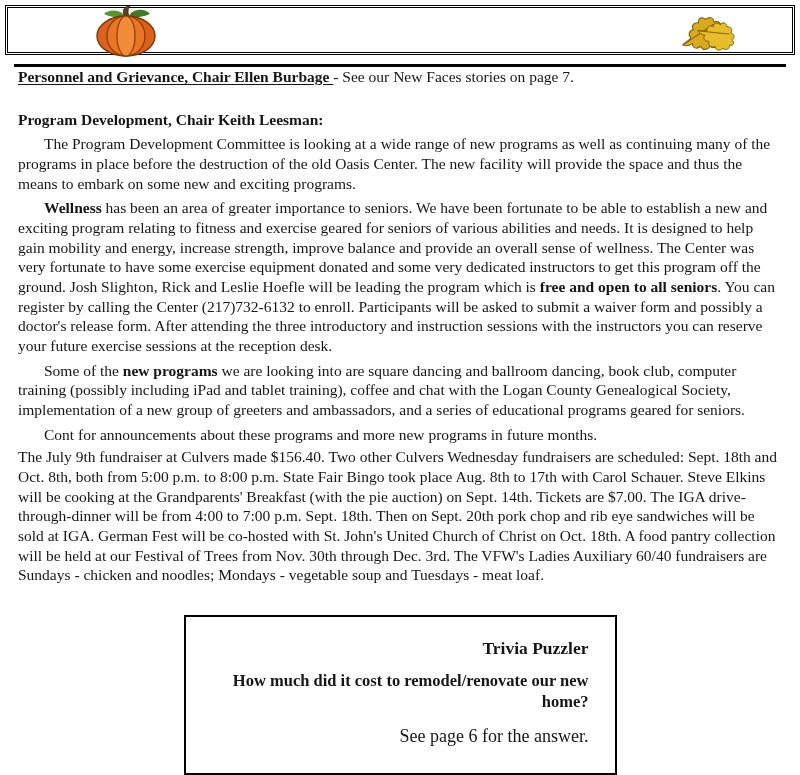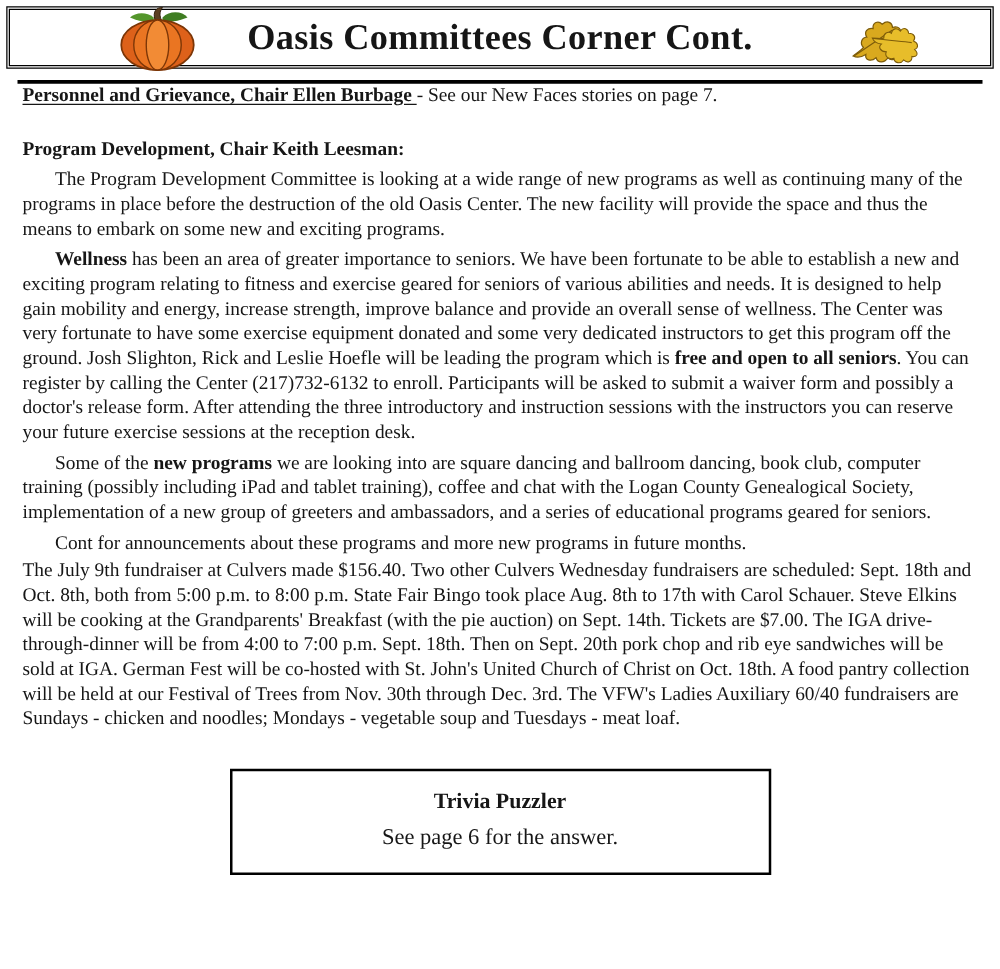--- a/index.html
+++ b/index.html
@@ -34,39 +34,38 @@
   b { font-weight: bold; }
 
   
   .trivia-box {
     width: 433px; box-sizing: border-box; margin: 30px auto 0 auto;
     border: 2px solid #000; text-align: center; padding: 8px 14px 13px 14px;
   }
   .trivia-title { font-size: 17.5px; font-weight: bold; }
   .trivia-q { font-size: 16.5px; font-weight: bold; margin-top: 6px !important; }
   .trivia-a { font-size: 18px; margin-top: 7px !important; }
-  .trivia-box p { margin: 4px; }
+  .trivia-box p { margin: 12px; text-align: right; }
 </style>
 </head>
 <body>
 
 <div class="page">
 
   <div class="header-box">
     <span class="icon-left">
       <svg width="64" height="54" viewBox="0 0 64 54" aria-hidden="true">
         <path d="M30 12 C28 5 31 2 36 2 C33 6 34 9 35 12 Z" fill="#5d4022" stroke="#32200e" stroke-width="0.8"></path>
         <path d="M36 10 C42 4 52 5 56 10 C49 13 41 14 36 13 Z" fill="#3f7d22"></path>
         <path d="M29 10 C23 5 14 6 10 10 C16 13 24 14 29 13 Z" fill="#54962c"></path>
         <ellipse cx="32" cy="32" rx="29" ry="20" fill="#dd611a" stroke="#7c3607" stroke-width="1.4"></ellipse>
         <ellipse cx="32" cy="32" rx="19" ry="20" fill="#ea7522" stroke="#7c3607" stroke-width="1.1"></ellipse>
         <ellipse cx="32" cy="32" rx="9" ry="20" fill="#f28b35" stroke="#7c3607" stroke-width="1.1"></ellipse>
       </svg>
     </span>
-    <h1 class="page-title">Oasis Committees Corner Cont.</h1>
     <span class="icon-right">
       <svg width="64" height="42" viewBox="0 0 64 42" aria-hidden="true">
         <g transform="rotate(-18 30 22)">
           <path d="M4 26 C9 24 11 24 14 22 C12 18 15 14 19 15 C18 10 22 8 26 10 C27 5 32 5 34 9 C39 7 42 10 41 14 C46 14 48 18 45 21 C50 23 50 27 45 28 C47 32 44 36 39 34 C38 39 32 40 30 36 C26 39 21 38 21 33 C16 35 12 32 14 28 C10 29 6 28 4 26 Z" fill="#d9a91e" stroke="#7d5c0a" stroke-width="1"></path>
           <path d="M5 26 C16 23 26 20 40 16" stroke="#7d5c0a" stroke-width="1" fill="none"></path>
         </g>
         <g transform="translate(20 3) scale(0.85) rotate(22 20 18)">
           <path d="M4 26 C9 24 11 24 14 22 C12 18 15 14 19 15 C18 10 22 8 26 10 C27 5 32 5 34 9 C39 7 42 10 41 14 C46 14 48 18 45 21 C50 23 50 27 45 28 C47 32 44 36 39 34 C38 39 32 40 30 36 C26 39 21 38 21 33 C16 35 12 32 14 28 C10 29 6 28 4 26 Z" fill="#e7bd2a" stroke="#7d5c0a" stroke-width="1"></path>
           <path d="M5 26 C16 23 26 20 40 16" stroke="#7d5c0a" stroke-width="1" fill="none"></path>
         </g>
@@ -88,17 +87,18 @@
 
     <p class="para indent"><span>Some of the </span><b>new programs</b><span> we are looking into are square dancing and ballroom dancing, book club, computer training (possibly including iPad and tablet training), coffee and chat with the Logan County Genealogical Society, implementation of a new group of greeters and ambassadors, and a series of educational programs geared for seniors.</span></p>
 
     <p class="para indent">Cont for announcements about these programs and more new programs in future months.</p>
 
 
     <p class="ways-para">The July 9th fundraiser at Culvers made $156.40.  Two other Culvers Wednesday fundraisers are scheduled:  Sept. 18th and Oct. 8th, both from 5:00 p.m. to 8:00 p.m.  State Fair Bingo took place Aug. 8th to 17th with Carol Schauer.  Steve Elkins will be cooking at the Grandparents' Breakfast (with the pie auction) on Sept. 14th.  Tickets are $7.00.  The IGA drive-through-dinner will be from 4:00 to 7:00 p.m. Sept. 18th.  Then on Sept. 20th pork chop and rib eye sandwiches will be sold at IGA.  German Fest will be co-hosted with St. John's United Church of Christ on Oct. 18th.  A food pantry collection will be held at our Festival of Trees from Nov. 30th through Dec. 3rd.  The VFW's Ladies Auxiliary 60/40 fundraisers are Sundays - chicken and noodles; Mondays - vegetable soup and Tuesdays - meat loaf.</p>
 
     <div class="trivia-box">
       <p class="trivia-title">Trivia Puzzler</p>
+      <p class="trivia-q">How much did it cost to remodel/renovate our new home?</p>
       <p class="trivia-a">See page 6 for the answer.</p>
     </div>
 
   </div>
 </div>
 
 </body></html>

